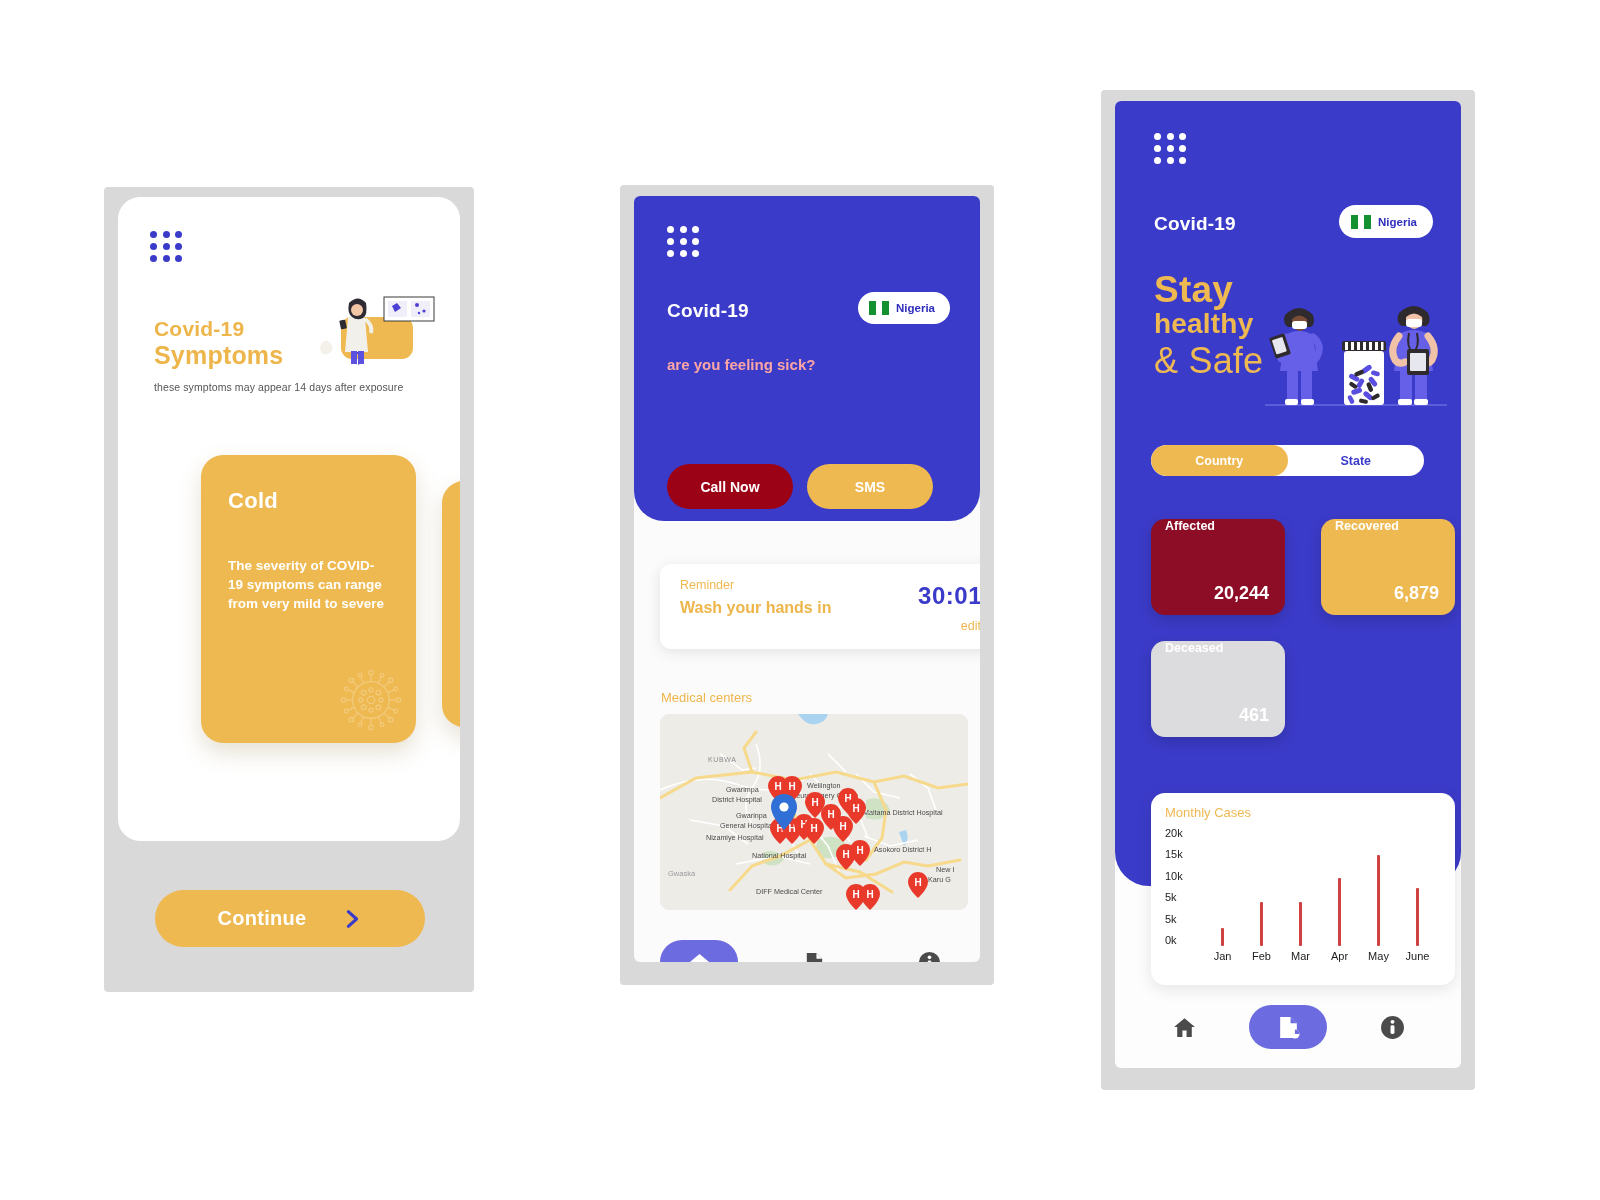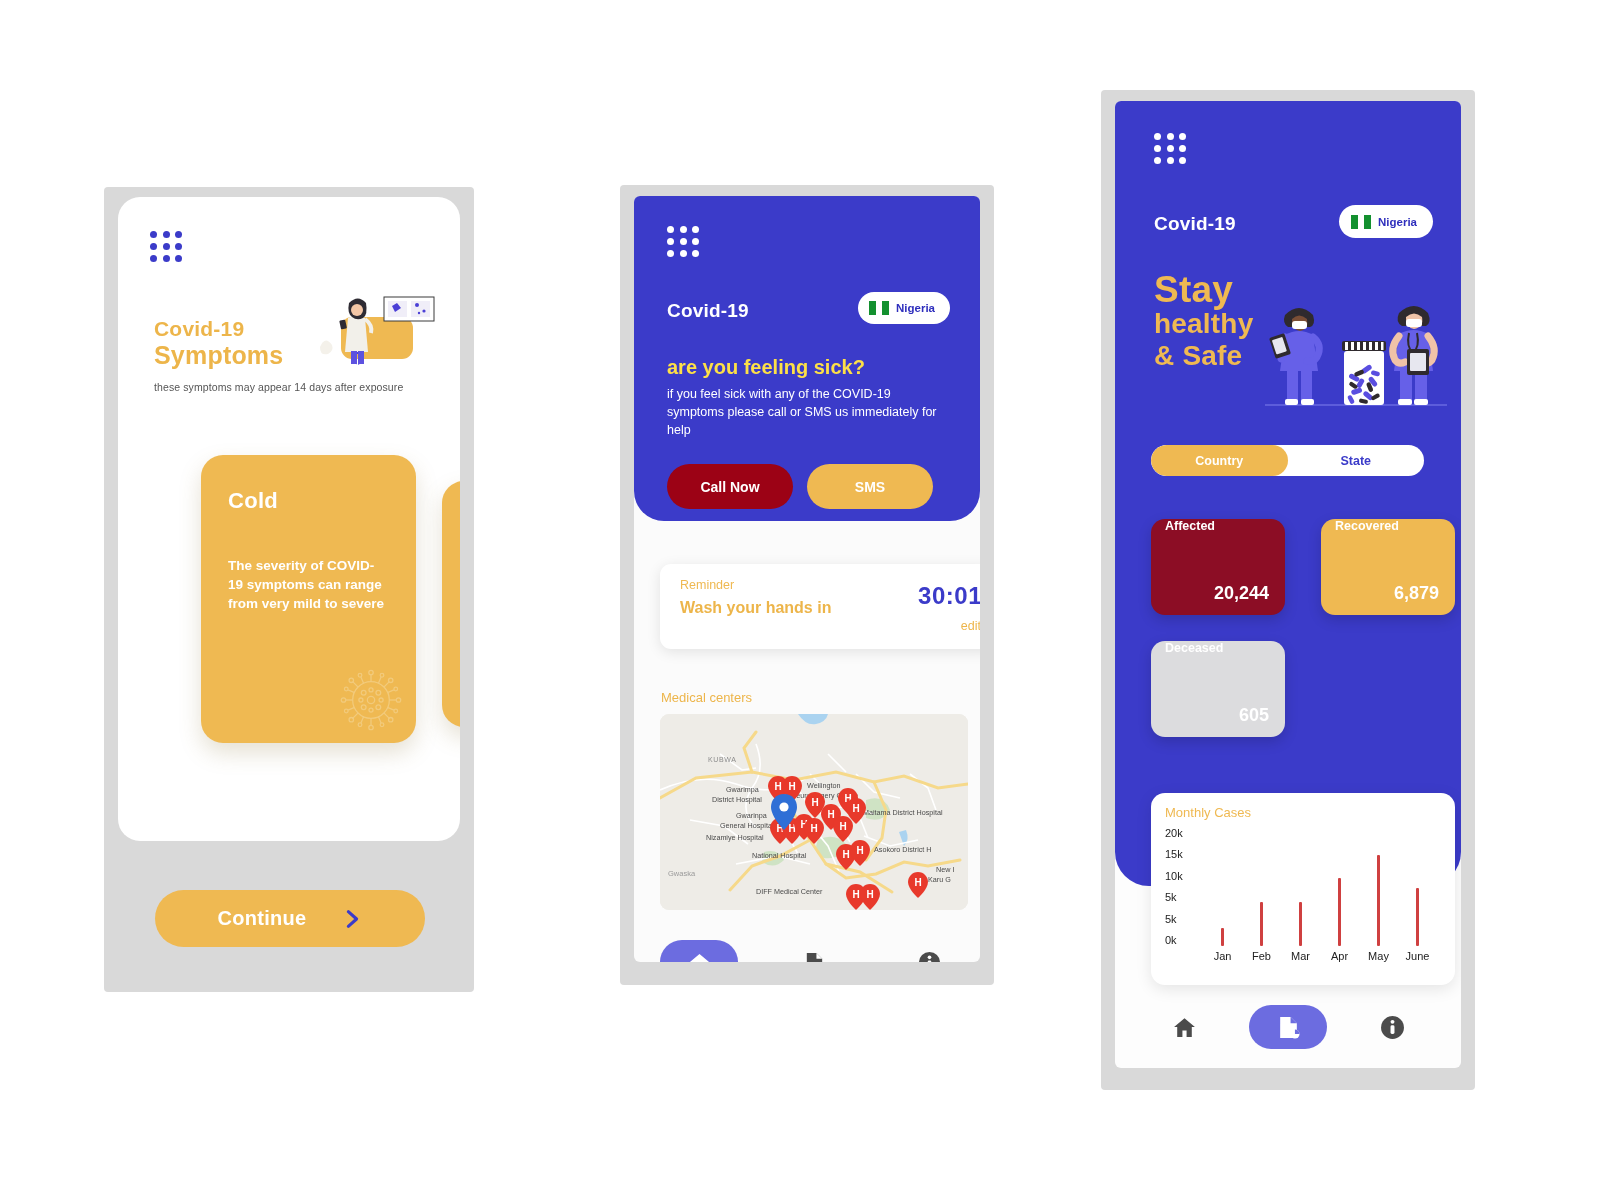--- a/index.html
+++ b/index.html
@@ -76,21 +76,21 @@
     display: flex; align-items: center; gap: 7px; cursor: pointer;
   }
   #flag-pill-2 { right: 30px; top: 96px; height: 32px; padding: 0 15px 0 11px; }
   .flag { width: 20px; height: 14px; display: inline-block; position: relative; flex: 0 0 auto; }
   .flag span { position: absolute; top: 0; height: 100%; width: 33.4%; }
   .flag .g1 { left: 0; background: #13902f; }
   .flag .w { left: 33.3%; background: #ffffff; }
   .flag .g2 { left: 66.6%; background: #13902f; }
   .flag-pill .cname { font-size: 11.5px; font-weight: 700; color: #2f2fbd; }
 
-  .p2-q { position: absolute; left: 33px; top: 160px; font-size: 20px; font-weight: 700; color: #fde047; }
+  .p2-q { position: absolute; left: 33px; top: 160px; font-size: 15px; font-weight: 700; color: #fca5a5; }
   .p2-body { position: absolute; left: 33px; top: 190px; width: 282px; font-size: 12.5px; color: #fff; line-height: 1.42; }
   .p2-actions { position: absolute; left: 33px; top: 268px; display: flex; gap: 14px; }
   .p2-actions button { border: none; cursor: pointer; width: 126px; height: 45px; border-radius: 23px; font-size: 14px; font-weight: 700; color: #fff; }
   .btn-call { background: #9c0215; }
   .btn-sms  { background: #efb952; }
 
   .reminder-card {
     position: absolute; left: 26px; top: 368px; width: 340px; height: 85px;
     background: #ffffff; border-radius: 11px; box-shadow: 0 3px 14px rgba(0,0,0,.10); padding-left: 12px;
   }
@@ -118,21 +118,21 @@
   #screen3 { left: 14px; top: 11px; width: 346px; height: 967px; border-radius: 6px; background: #fdfdfd; }
 
   .p3-hero { position: absolute; left: 0; top: 0; width: 100%; height: 785px; background: #3b3bc9; border-radius: 0 0 34px 34px; }
   .p3-logo { position: absolute; left: 39px; top: 32px; }
   .p3-brand { position: absolute; left: 39px; top: 112px; font-size: 19px; font-weight: 700; color: #fff; letter-spacing: .2px; }
   #flag-pill-3 { right: 28px; top: 104px; height: 33px; padding: 0 16px 0 12px; }
 
   .p3-slogan { position: absolute; left: 39px; top: 170px; }
   .p3-slogan .s1 { font-size: 37px; font-weight: 700; color: #efb952; line-height: 1.0; letter-spacing: .2px; }
   .p3-slogan .s2 { font-size: 28px; font-weight: 700; color: #efb952; line-height: 1.16; letter-spacing: .2px; }
-  .p3-slogan .s3 { font-size: 28px; font-weight: 700; color: #efb952; line-height: 1.16; letter-spacing: .2px; }
+  .p3-slogan .s3 { font-size: 36px; font-weight: 400; color: #efb952; line-height: 1.16; letter-spacing: .2px; }
   .p3-illus { position: absolute; right: 12px; top: 178px; width: 190px; height: 132px; }
 
   .seg {
     position: absolute; left: 36px; top: 344px; width: 273px; height: 31px;
     background: #ffffff; border-radius: 16px; display: flex; overflow: hidden;
   }
   .seg .tab { flex: 1; display: flex; align-items: center; justify-content: center; font-size: 12.5px; font-weight: 700; color: #3b3bc9; cursor: pointer; }
   .seg .tab.on { background: #efb952; color: #ffffff; border-radius: 16px; }
 
   .stat {
@@ -307,21 +307,20 @@
         <div class="flag-pill" id="flag-pill-2">
           <span class="flag">
               <span class="g1"></span>
               <span class="w"></span>
               <span class="g2"></span>
             </span>
           <span class="cname">Nigeria</span>
         </div>
 
         <div class="p2-q">are you feeling sick?</div>
-        <div class="p2-body">if you feel sick with any of the COVID-19 symptoms please call or SMS us immediately for help</div>
 
         <div class="p2-actions">
           <button class="btn-call">Call Now</button>
           <button class="btn-sms">SMS</button>
         </div>
       </div>
 
       <div class="reminder-card">
         <div class="rlabel">Reminder</div>
         <div class="rtext">Wash your hands in</div>
@@ -607,21 +606,21 @@
       <div class="stat" id="stat-0">
         <div class="k">Affected</div>
         <div class="v">20,244</div>
       </div>
       <div class="stat" id="stat-1">
         <div class="k">Recovered</div>
         <div class="v">6,879</div>
       </div>
       <div class="stat" id="stat-2">
         <div class="k">Deceased</div>
-        <div class="v">605</div>
+        <div class="v">461</div>
       </div>
 
       <div class="chart-card">
         <div class="ctitle">Monthly Cases</div>
         <div class="chart-area">
           <div class="y-axis" id="y-axis">
               <span>20k</span>
               <span>15k</span>
               <span>10k</span>
               <span>5k</span>

